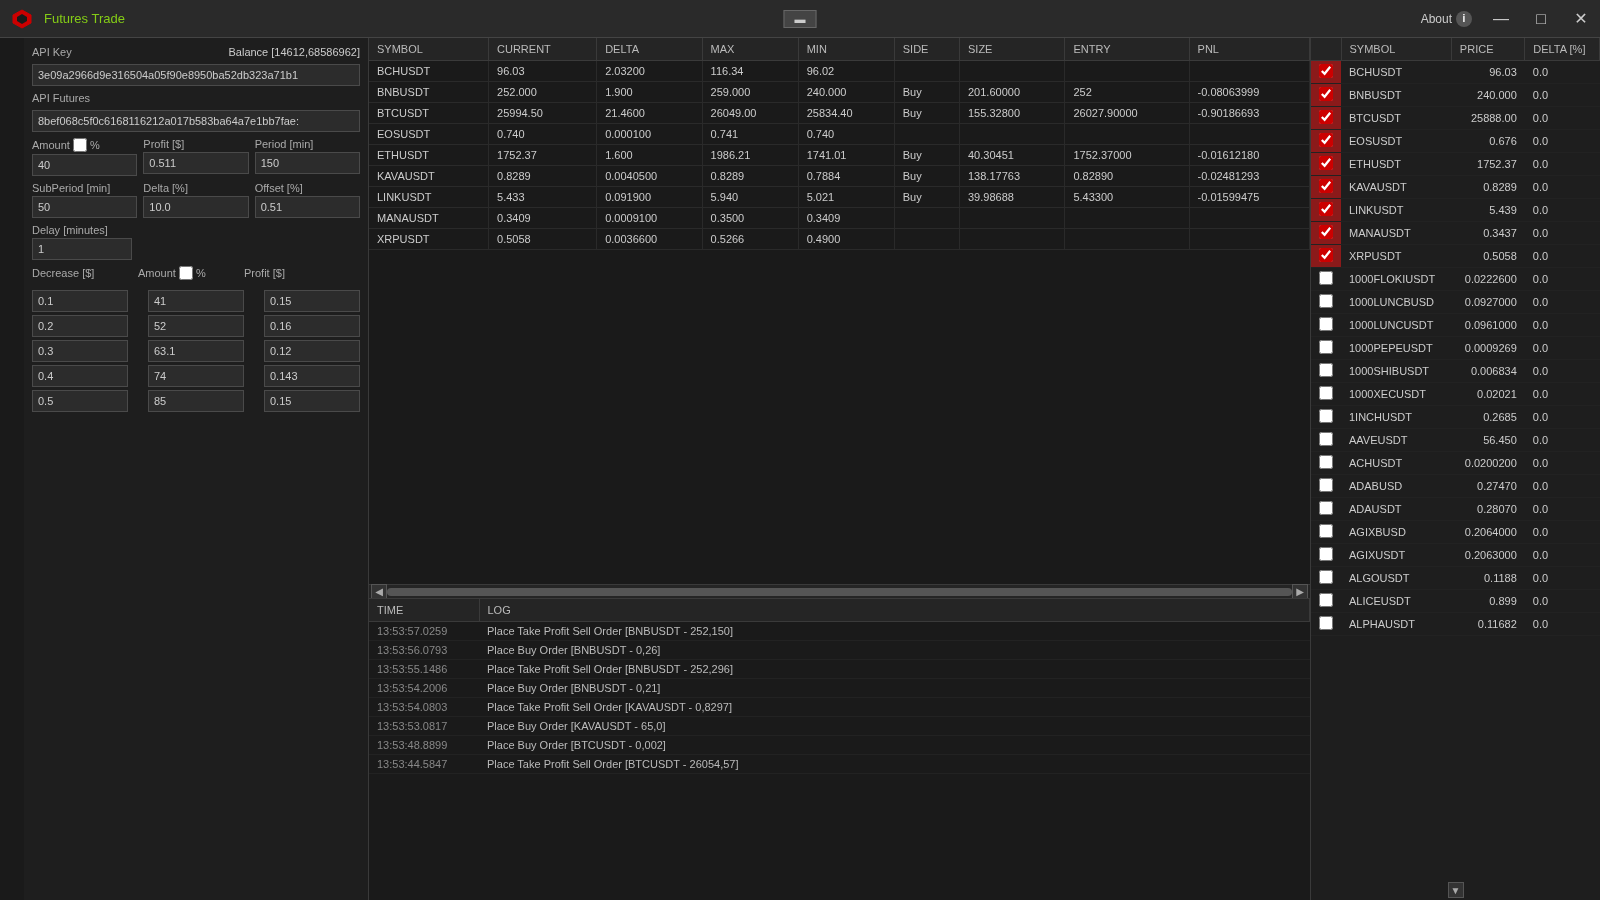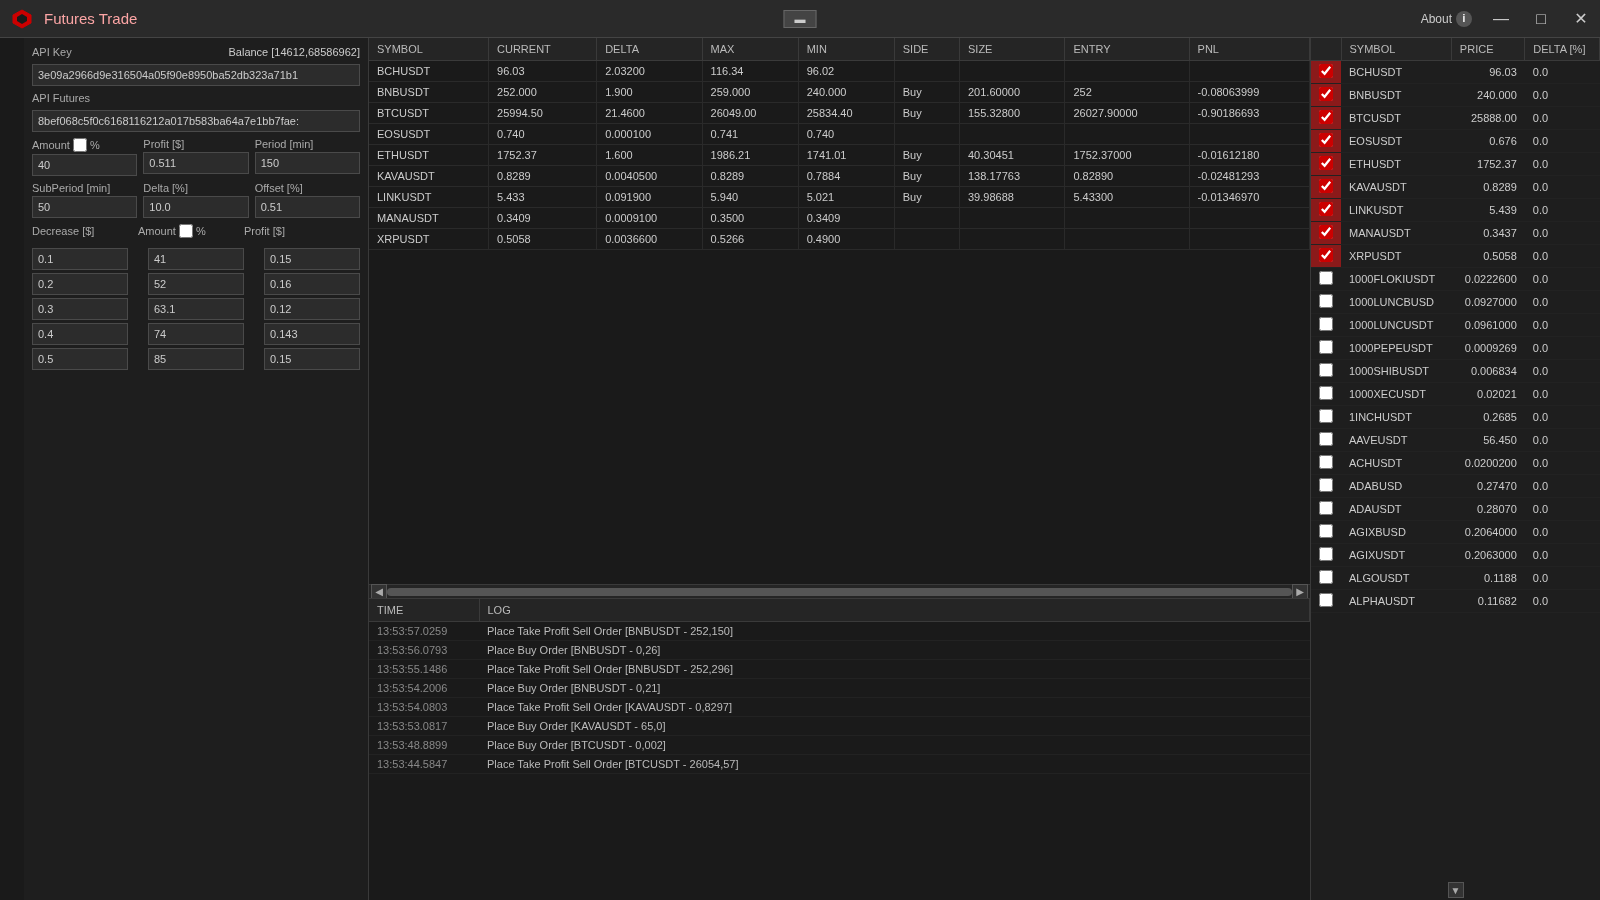--- a/index.html
+++ b/index.html
@@ -24,21 +24,21 @@
     }
     #titlebar .logo {
       width: 28px;
       height: 28px;
       margin: 0 8px;
       display: flex;
       align-items: center;
       justify-content: center;
     }
     #titlebar .logo svg { width: 22px; height: 22px; }
-    #titlebar .title { color: #fca5a5; font-size: 15px; font-weight: 500; }
+    #titlebar .title { color: #84cc16; font-size: 13px; font-weight: 500; }
     #titlebar .center-btn {
       position: absolute;
       left: 50%;
       transform: translateX(-50%);
       background: #444;
       border: 1px solid #666;
       color: #ccc;
       padding: 2px 10px;
       font-size: 11px;
       cursor: pointer;
@@ -404,20 +404,24 @@
       <div class="param-group">
         <div class="param-label">Delta [%]</div>
         <input type="text" class="text-input" value="10.0" style="">
       </div>
       <div class="param-group">
         <div class="param-label">Offset [%]</div>
         <input type="text" class="text-input" value="0.51" style="">
       </div>
     </div>
 
+    <div class="delay-row">
+      <div class="delay-label">Delay [minutes]</div>
+      <input type="text" class="text-input" style="width: 100px;" value="1">
+    </div>
 
     <div class="decrease-header">
       <div class="decrease-col-header col1">
         <span>Decrease [$]</span>
       </div>
       <div class="decrease-col-header col2">
         <span>Amount</span>
         <input type="checkbox" class="checkbox-small" style="">
         <span class="percent-label">%</span>
       </div>
@@ -572,21 +576,21 @@
             </tr>
             <tr>
               <td>LINKUSDT</td>
               <td>5.433</td>
               <td>0.091900</td>
               <td>5.940</td>
               <td>5.021</td>
               <td>Buy</td>
               <td>39.98688</td>
               <td>5.43300</td>
-              <td>-0.01346970</td>
+              <td>-0.01599475</td>
             </tr>
             <tr>
               <td>MANAUSDT</td>
               <td>0.3409</td>
               <td>0.0009100</td>
               <td>0.3500</td>
               <td>0.3409</td>
               <td></td>
               <td></td>
               <td></td>
@@ -854,20 +858,28 @@
       <input type="checkbox" class="right-checkbox" style="">
     </td>
     <td class="symbol-col">ALGOUSDT</td>
     <td class="price-col">0.1188</td>
     <td class="delta-col">0.0</td>
   </tr>
             <tr>
     <td class="">
       <input type="checkbox" class="right-checkbox" style="">
     </td>
+    <td class="symbol-col">ALICEUSDT</td>
+    <td class="price-col">0.899</td>
+    <td class="delta-col">0.0</td>
+  </tr>
+            <tr>
+    <td class="">
+      <input type="checkbox" class="right-checkbox" style="">
+    </td>
     <td class="symbol-col">ALPHAUSDT</td>
     <td class="price-col">0.11682</td>
     <td class="delta-col">0.0</td>
   </tr>
           </tbody>
       </table>
     </div>
     <div class="scroll-arrow" style="align-self:center; margin:2px;">▼</div>
   </div>
 

